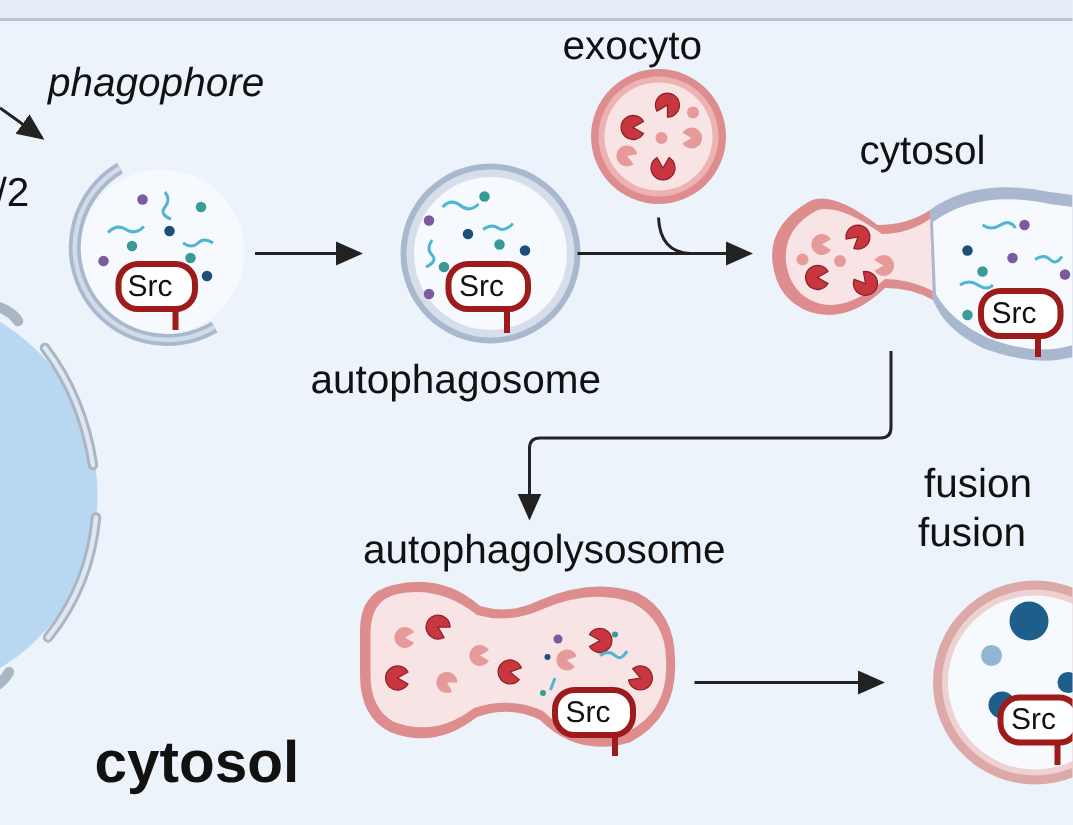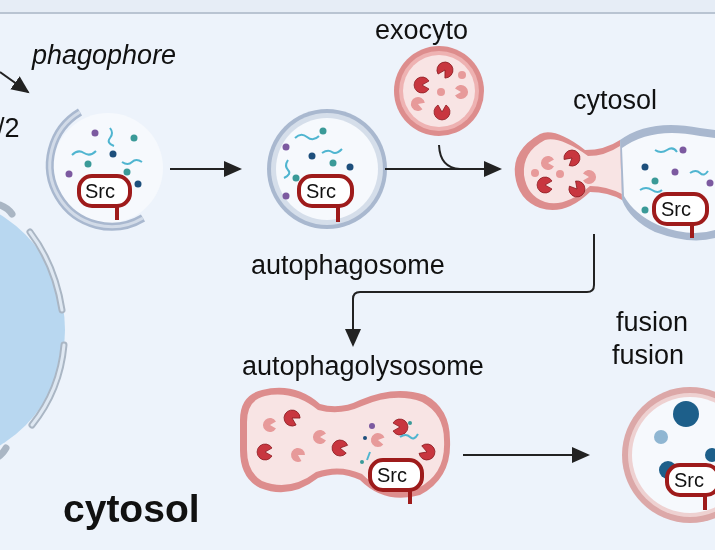--- a/index.html
+++ b/index.html
@@ -160,17 +160,17 @@
 <div class="lbl" style="left:85px;top:181px;font-size:20px;">Src</div>
 <div class="lbl" style="left:306px;top:181px;font-size:20px;">Src</div>
 <div class="lbl" style="left:661px;top:199px;font-size:20px;">Src</div>
 <div class="lbl" style="left:377px;top:465px;font-size:20px;">Src</div>
 <div class="lbl" style="left:674px;top:470px;font-size:20px;">Src</div>
 
 <div class="lbl" style="left:32px;top:42px;font-style:italic;">phagophore</div>
 <div class="lbl" style="left:-3px;top:115px;">/2</div>
 <div class="lbl" style="left:375px;top:17px;">exocyto</div>
 <div class="lbl" style="left:573px;top:87px;">cytosol</div>
-<div class="lbl" style="left:207px;top:252px;margin-left:44px;">autophagosome</div>
+<div class="lbl" style="left:207px;top:240px;">autophagosome</div>
 <div class="lbl" style="left:214px;top:353px;margin-left:28px;">autophagolysosome</div>
 <div class="lbl" style="left:616px;top:309px;">fusion</div>
 <div class="lbl" style="left:612px;top:342px;">fusion</div>
 <div class="lbl bold" style="left:63px;top:489px;font-size:39px;">cytosol</div>
 
 </body></html>

